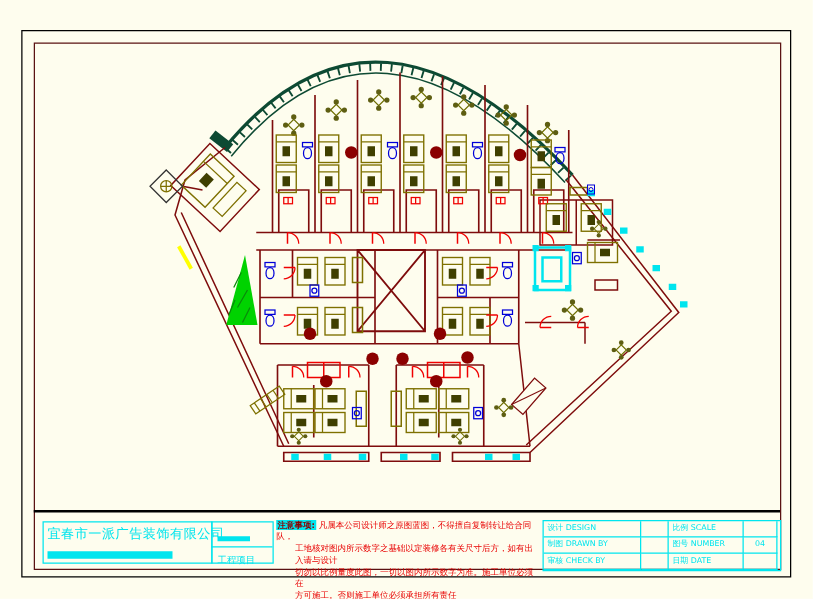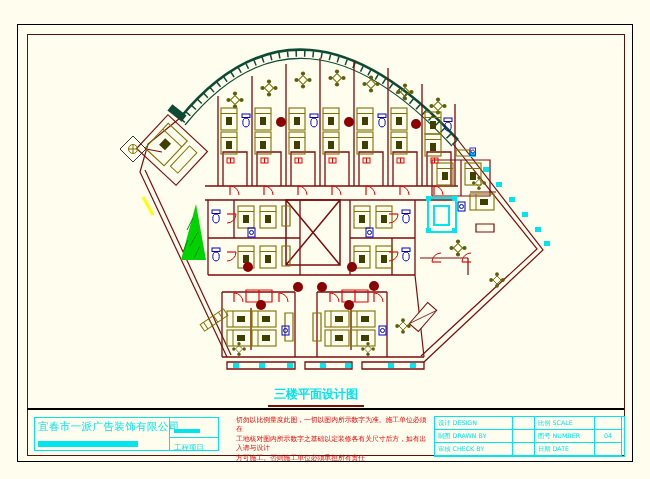--- a/index.html
+++ b/index.html
@@ -230,36 +230,36 @@
       <use href="#bbG" x="282" y="326"></use>
         <use href="#bbG" x="379" y="326"></use>
       <use href="#rcG" x="261" y="305"></use>
         <use href="#rcG" x="349" y="305"></use>
       <use href="#tblG" transform="translate(239,349) scale(0.8)"></use>
       <use href="#tblG" transform="translate(368,349) scale(0.8)"></use>
       <use href="#tblG" transform="translate(403,326) scale(0.9)"></use>
     </g>
   </svg>
 
-  <div class="abs plan-title">三楼平面设计图</div>
 
   <div class="abs tb-topline"></div>
 
   <div class="abs company-box"></div>
   <div class="abs company-name">宜春市一派广告装饰有限公司</div>
   <div class="abs company-bar"></div>
 
   <div class="abs project-box"></div>
   <div class="abs project-label">工程项目</div>
   <div class="abs project-bar"></div>
   <div class="abs project-div"></div>
 
   <div class="abs notes">
+    <div><span class="hl">注意事项:</span> <span>凡属本公司设计师之原图蓝图，不得擅自复制转让给合同队，</span></div>
+    <div class="ind">工地核对图内所示数字之基础以定装修各有关尺寸后方，如有出入请与设计</div>
     <div class="ind">切勿以比例量度此图，一切以图内所示数字为准。施工单位必须在</div>
-    <div class="ind">工地核对图内所示数字之基础以定装修各有关尺寸后方，如有出入请与设计</div>
     <div class="ind">方可施工。否则施工单位必须承担所有责任</div>
   </div>
 
   <div class="abs tb-table">
     <div><span>设计</span> <span>DESIGN</span></div>
     <div class="val"></div>
     <div><span>比例</span> <span>SCALE</span></div>
     <div class="val"></div>
 
     <div><span>制图</span> <span>DRAWN BY</span></div>

